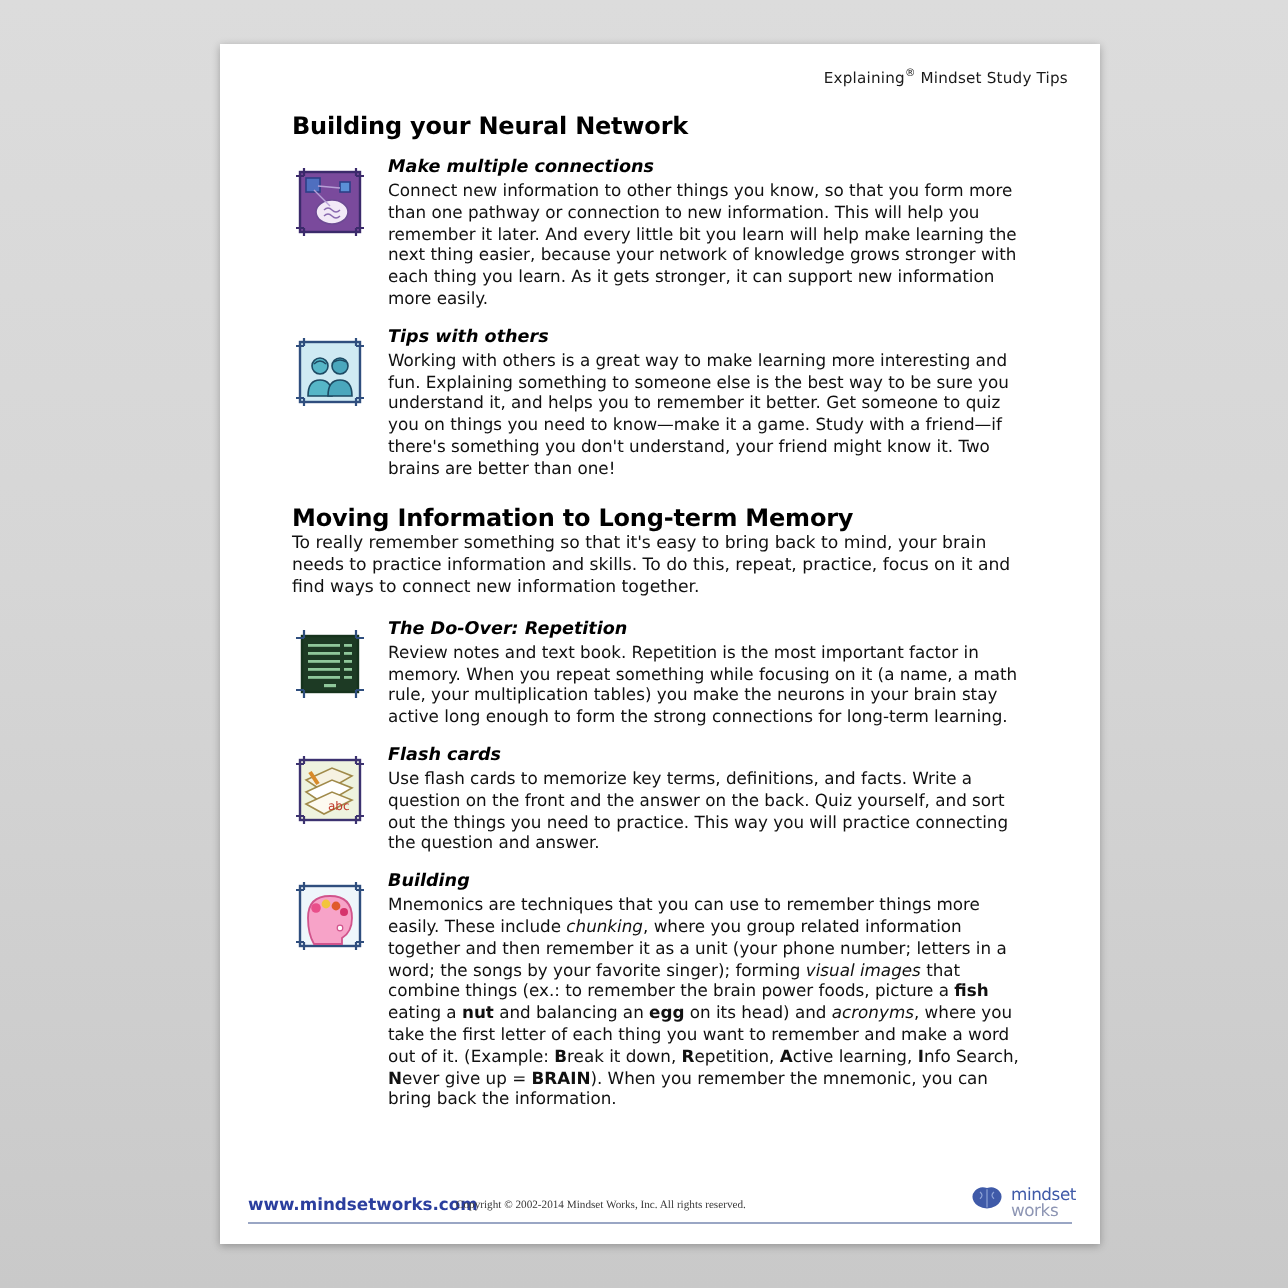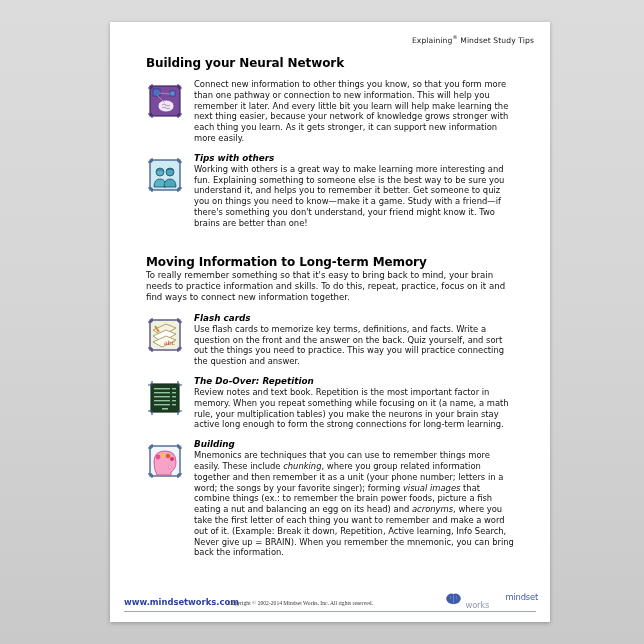--- a/index.html
+++ b/index.html
@@ -89,21 +89,21 @@
     margin: 0 0 1px 0;
     color: #000;
   }
   p.tip-body {
     font-size: 8.4px;
     line-height: 10.8px;
     margin: 0;
     color: #111;
   }
   h2.section-title.second { margin-top: 0; }
-  .section2-wrap { margin-top: 26px; }
+  .section2-wrap { margin-top: 12px; }
 
   .doc-footer {
     position: absolute;
     left: 0;
     right: 0;
     bottom: 10px;
     height: 26px;
   }
   .footer-rule {
     position: absolute;
@@ -141,28 +141,27 @@
   }
   .logo-words {
     display: flex;
     flex-direction: column;
     line-height: 8px;
   }
   .logo-word-1 {
     font-size: 8.4px;
     color: #3f5aa8;
     letter-spacing: -0.2px;
-    margin-left: 40px;
   }
   .logo-word-2 {
     font-size: 8.4px;
     color: #8e96b4;
     letter-spacing: -0.2px;
   }
-  b.em { font-weight: normal; }
+  b.em { font-weight: bold; }
   i.emb { font-weight: normal; font-style: italic; }
 </style>
 </head>
 <body>
 
 <div id="poster-canvas">
   <div id="poster-backdrop"></div>
 
   <div id="page-sheet">
 
@@ -183,20 +182,21 @@
               <path d="M6 6 L6 2 M6 6 L2 6 M32 6 L32 2 M32 6 L36 6 M6 32 L6 36 M6 32 L2 32 M32 32 L32 36 M32 32 L36 32" stroke="#3b2a6b" stroke-width="1.1" fill="none"></path>
               <rect x="7" y="7" width="7" height="7" fill="#4f6fbf" stroke="#2d3f87" stroke-width="0.8"></rect>
               <rect x="24" y="9" width="5" height="5" fill="#5b8fd6" stroke="#2d3f87" stroke-width="0.8"></rect>
               <ellipse cx="20" cy="24" rx="8" ry="6" fill="#f2e9f7" stroke="#6d4a93" stroke-width="0.8"></ellipse>
               <path d="M16 23 q2 -2 4 0 q2 2 4 0" stroke="#8a6ab0" stroke-width="0.7" fill="none"></path>
               <path d="M16 26 q2 -2 4 0 q2 2 4 0" stroke="#8a6ab0" stroke-width="0.7" fill="none"></path>
               <path d="M13 11 L24 12 M11 13 L19 21" stroke="#b79fd6" stroke-width="0.7"></path>
             </svg>
           </div>
           <div class="tip-text">
+            <h3 class="tip-title">Make multiple connections</h3>
             <p class="tip-body">Connect new information to other things you know, so that you form more than one pathway or connection to new information.  This will help you remember it later.  And every little bit you learn will help make learning the next thing easier, because your network of knowledge grows stronger with each thing you learn.  As it gets stronger, it can support new information more easily.</p>
           </div>
         </div>
 
         <div class="tip-row">
           <div class="tip-icon">
             <svg width="38" height="38" viewBox="0 0 38 38">
               <rect x="4" y="4" width="30" height="30" fill="#cfeaf3"></rect>
               <rect x="4" y="4" width="30" height="30" fill="none" stroke="#2f4e7e" stroke-width="1.2"></rect>
               <path d="M6 6 L6 2 M6 6 L2 6 M32 6 L32 2 M32 6 L36 6 M6 32 L6 36 M6 32 L2 32 M32 32 L32 36 M32 32 L36 32" stroke="#2f4e7e" stroke-width="1.1" fill="none"></path>
@@ -211,39 +211,20 @@
           <div class="tip-text">
             <h3 class="tip-title">Tips with others</h3>
             <p class="tip-body">Working with others is a great way to make learning more interesting and fun.  Explaining something to someone else is the best way to be sure you understand it, and helps you to remember it better.  Get someone to quiz you on things you need to know—make it a game.  Study with a friend—if there's something you don't understand, your friend might know it.  Two brains are better than one!</p>
           </div>
         </div>
       </div>
 
       <div class="section2-wrap">
         <h2 class="section-title second">Moving Information to Long-term Memory</h2>
         <p class="section-intro">To really remember something so that it's easy to bring back to mind, your brain needs to practice information and skills.  To do this, repeat, practice, focus on it and find ways to connect new information together.</p>
-
-        <div class="tip-row">
-          <div class="tip-icon">
-            <svg width="38" height="38" viewBox="0 0 38 38">
-              <rect x="4" y="4" width="30" height="30" fill="#eef3df"></rect>
-              <rect x="4" y="4" width="30" height="30" fill="none" stroke="#3c3270" stroke-width="1.2"></rect>
-              <path d="M6 6 L6 2 M6 6 L2 6 M32 6 L32 2 M32 6 L36 6 M6 32 L6 36 M6 32 L2 32 M32 32 L32 36 M32 32 L36 32" stroke="#3c3270" stroke-width="1.1" fill="none"></path>
-              <path d="M7 14 L20 8 L30 12 L16 20 Z" fill="#f6f2e2" stroke="#a08a4a" stroke-width="0.8"></path>
-              <path d="M7 20 L20 14 L30 18 L16 26 Z" fill="#ffffff" stroke="#a08a4a" stroke-width="0.8"></path>
-              <path d="M7 26 L20 20 L30 24 L16 31 Z" fill="#fdfaf0" stroke="#a08a4a" stroke-width="0.8"></path>
-              <path d="M9 10 L13 16" stroke="#d88b2a" stroke-width="2" fill="none"></path>
-              <text x="18" y="29" font-size="6" fill="#c0392b" font-family="DejaVu Sans">abc</text>
-            </svg>
-          </div>
-          <div class="tip-text">
-            <h3 class="tip-title">Flash cards</h3>
-            <p class="tip-body">Use flash cards to memorize key terms, definitions, and facts.  Write a question on the front and the answer on the back.  Quiz yourself, and sort out the things you need to practice.  This way you will practice connecting the question and answer.</p>
-          </div>
-        </div>
 
         <div class="tip-row">
           <div class="tip-icon">
             <svg width="38" height="38" viewBox="0 0 38 38">
               <rect x="5" y="5" width="28" height="28" fill="#1d3a24"></rect>
               <rect x="5" y="5" width="28" height="28" fill="none" stroke="#16331d" stroke-width="1.2"></rect>
               <path d="M6 6 L6 2 M6 6 L2 6 M32 6 L32 2 M32 6 L36 6 M6 32 L6 36 M6 32 L2 32 M32 32 L32 36 M32 32 L36 32" stroke="#2f4e7e" stroke-width="1.1" fill="none"></path>
               <g fill="#8fc79a">
                 <rect x="8" y="9" width="16" height="1.4"></rect>
                 <rect x="26" y="9" width="4" height="1.4"></rect>
@@ -255,20 +236,39 @@
                 <rect x="26" y="21" width="4" height="1.4"></rect>
                 <rect x="8" y="25" width="16" height="1.4"></rect>
                 <rect x="26" y="25" width="4" height="1.4"></rect>
                 <rect x="16" y="29" width="6" height="1.6"></rect>
               </g>
             </svg>
           </div>
           <div class="tip-text">
             <h3 class="tip-title">The Do-Over:  Repetition</h3>
             <p class="tip-body">Review notes and text book.  Repetition is the most important factor in memory.  When you repeat something while focusing on it (a name, a math rule, your multiplication tables) you make the neurons in your brain stay active long enough to form the strong connections for long-term learning.</p>
+          </div>
+        </div>
+
+        <div class="tip-row">
+          <div class="tip-icon">
+            <svg width="38" height="38" viewBox="0 0 38 38">
+              <rect x="4" y="4" width="30" height="30" fill="#eef3df"></rect>
+              <rect x="4" y="4" width="30" height="30" fill="none" stroke="#3c3270" stroke-width="1.2"></rect>
+              <path d="M6 6 L6 2 M6 6 L2 6 M32 6 L32 2 M32 6 L36 6 M6 32 L6 36 M6 32 L2 32 M32 32 L32 36 M32 32 L36 32" stroke="#3c3270" stroke-width="1.1" fill="none"></path>
+              <path d="M7 14 L20 8 L30 12 L16 20 Z" fill="#f6f2e2" stroke="#a08a4a" stroke-width="0.8"></path>
+              <path d="M7 20 L20 14 L30 18 L16 26 Z" fill="#ffffff" stroke="#a08a4a" stroke-width="0.8"></path>
+              <path d="M7 26 L20 20 L30 24 L16 31 Z" fill="#fdfaf0" stroke="#a08a4a" stroke-width="0.8"></path>
+              <path d="M9 10 L13 16" stroke="#d88b2a" stroke-width="2" fill="none"></path>
+              <text x="18" y="29" font-size="6" fill="#c0392b" font-family="DejaVu Sans">abc</text>
+            </svg>
+          </div>
+          <div class="tip-text">
+            <h3 class="tip-title">Flash cards</h3>
+            <p class="tip-body">Use flash cards to memorize key terms, definitions, and facts.  Write a question on the front and the answer on the back.  Quiz yourself, and sort out the things you need to practice.  This way you will practice connecting the question and answer.</p>
           </div>
         </div>
 
         <div class="tip-row">
           <div class="tip-icon">
             <svg width="38" height="38" viewBox="0 0 38 38">
               <rect x="4" y="4" width="30" height="30" fill="#eef6fb"></rect>
               <rect x="4" y="4" width="30" height="30" fill="none" stroke="#2f4e7e" stroke-width="1.2"></rect>
               <path d="M6 6 L6 2 M6 6 L2 6 M32 6 L32 2 M32 6 L36 6 M6 32 L6 36 M6 32 L2 32 M32 32 L32 36 M32 32 L36 32" stroke="#2f4e7e" stroke-width="1.1" fill="none"></path>
               <path d="M8 20 q0 -11 11 -11 q11 0 11 11 q0 7 -5 10 l0 3 l-14 0 q-3 -5 -3 -13 Z" fill="#f7a3c8" stroke="#d1548c" stroke-width="0.9"></path>

